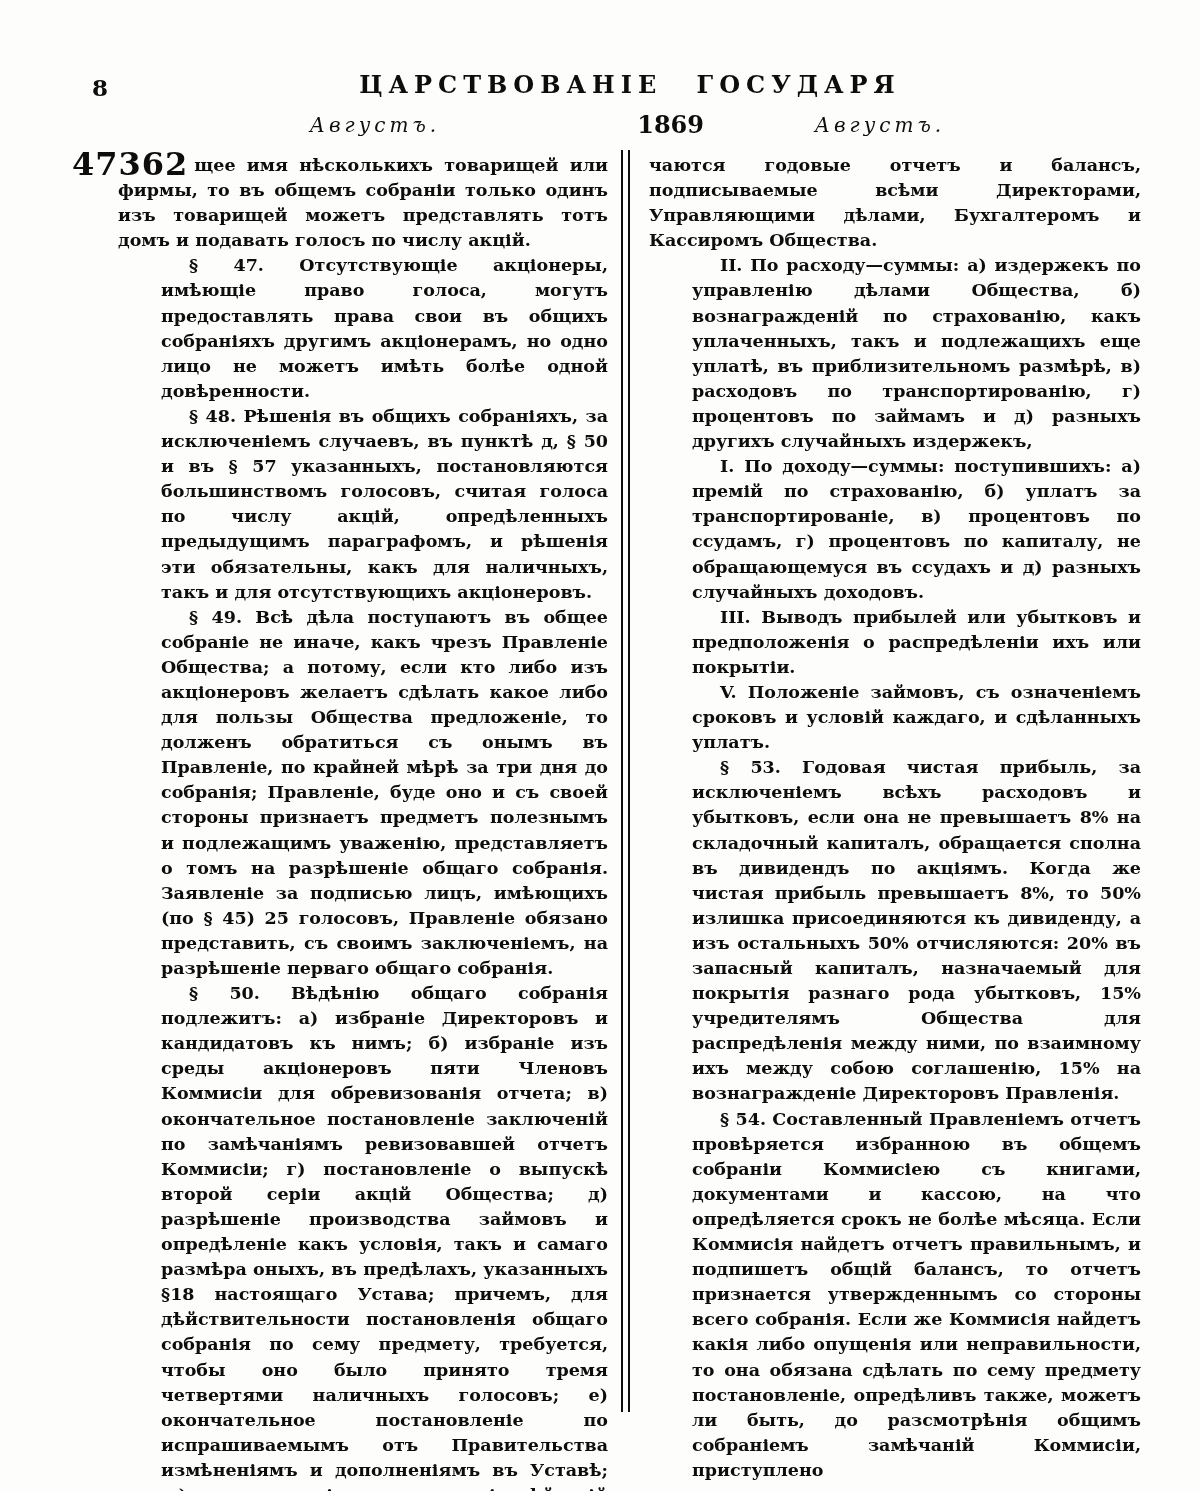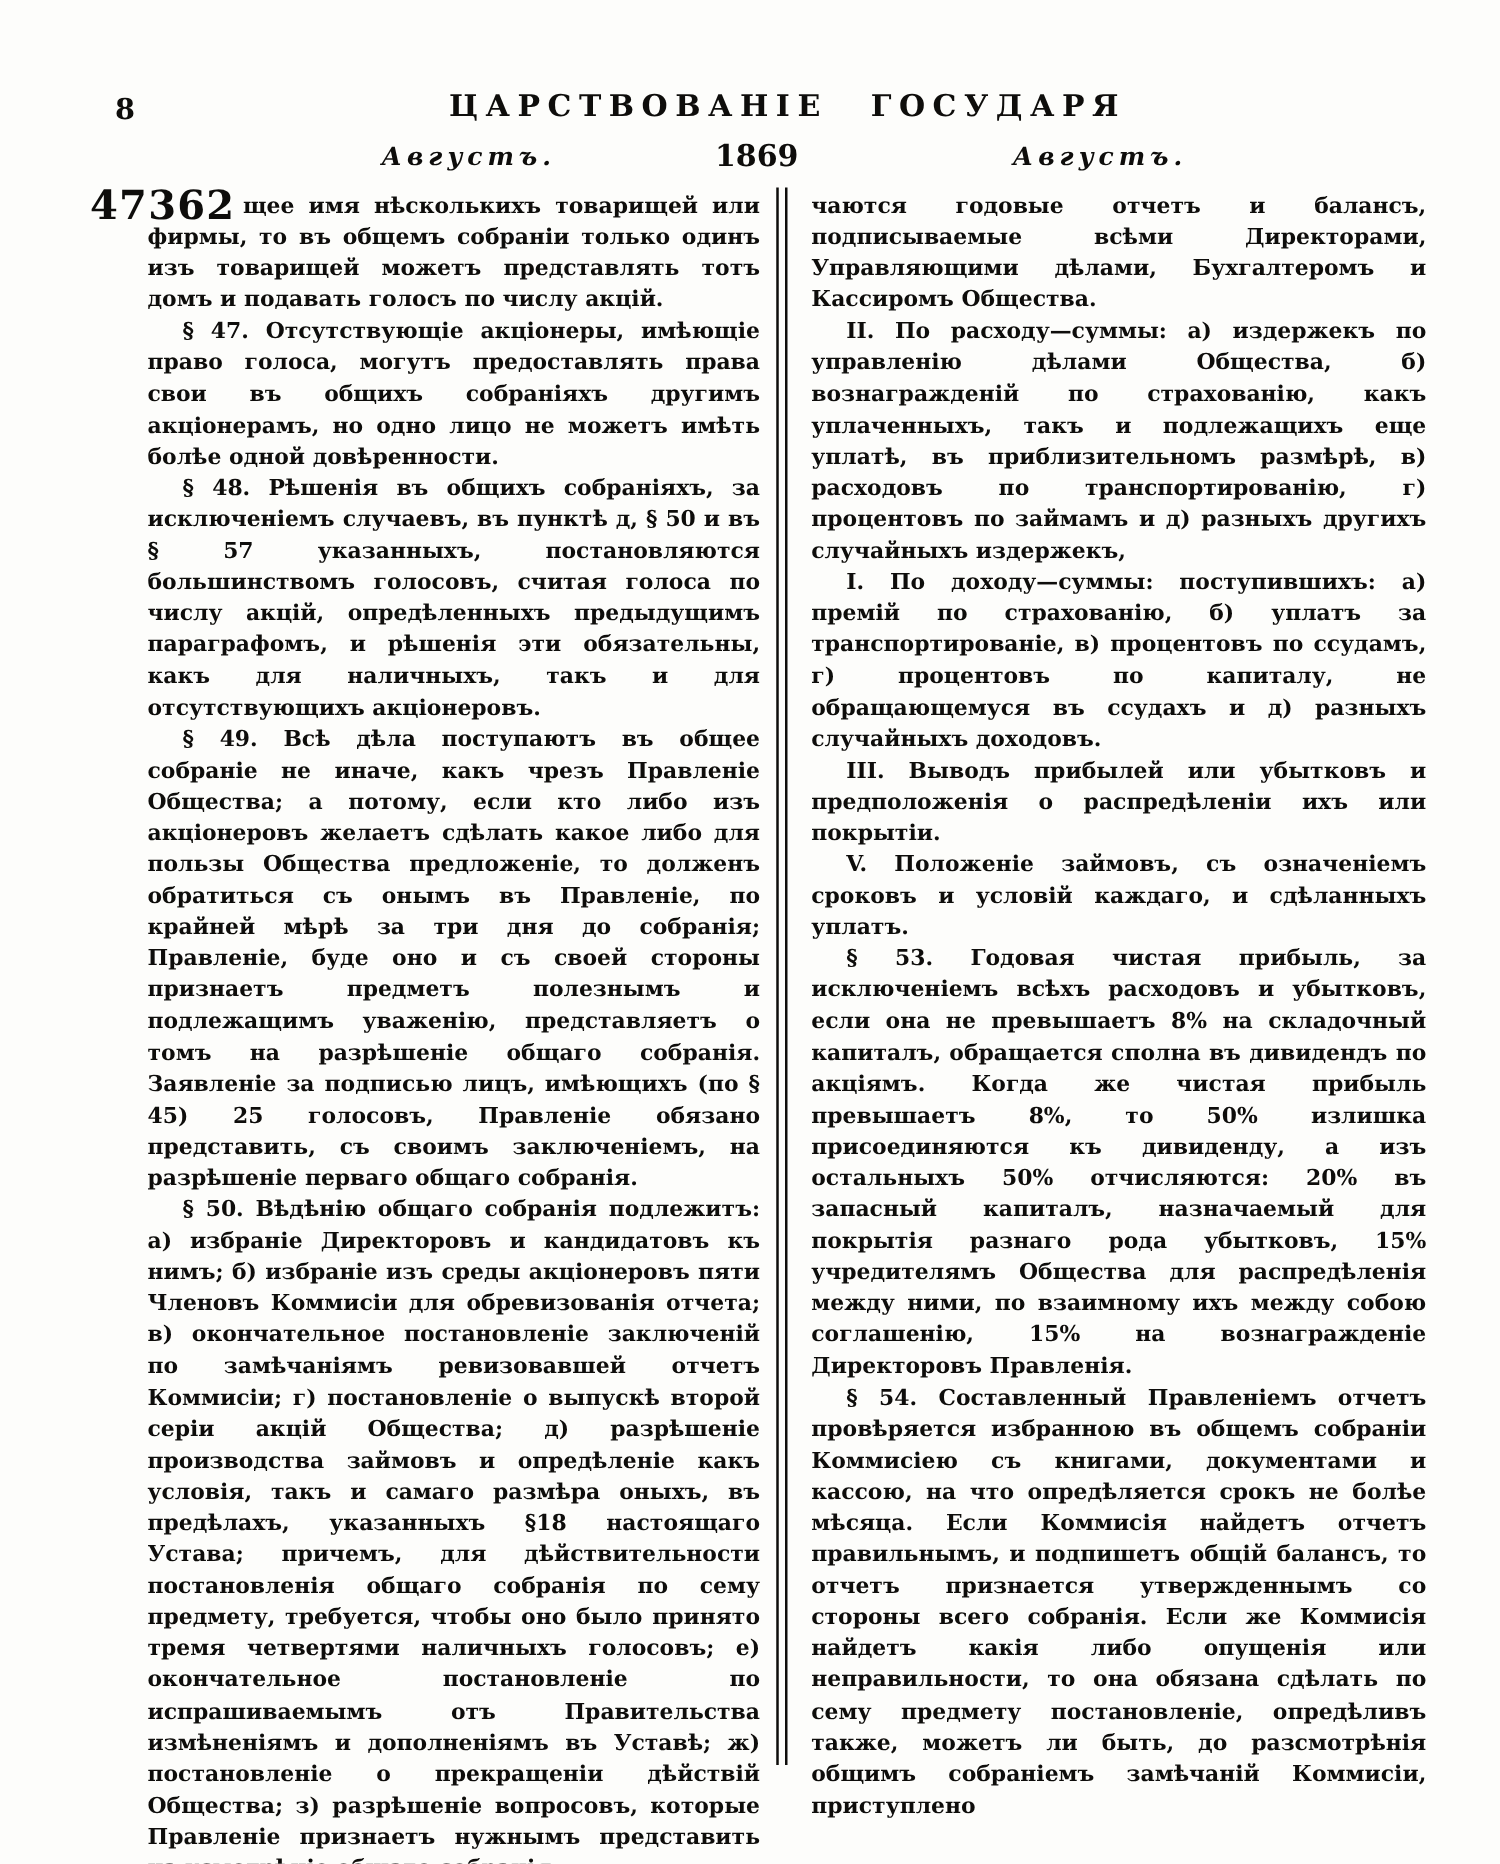--- a/index.html
+++ b/index.html
@@ -17,49 +17,49 @@
   }
   .running-title{
     position:absolute;left:120px;top:70px;width:1020px;
     text-align:center;
     font-size:24px;font-weight:bold;
     letter-spacing:6px;word-spacing:20px;
     white-space:nowrap;
   }
   .month{
     position:absolute;top:113px;
-    font-size:20px;font-style:italic;font-weight:bold;
+    font-size:20px;font-style:italic;font-weight:normal;
     letter-spacing:4px;text-align:center;
   }
   .month-left{left:260px;width:230px;}
   .month-right{left:765px;width:230px;}
   .year{
-    position:absolute;top:110px;left:572px;width:160px;
-    text-align:left;font-size:24px;font-weight:bold;
+    position:absolute;top:110px;left:544px;width:160px;
+    text-align:right;font-size:24px;font-weight:bold;
   }
   .col{
     position:absolute;top:153px;
     text-align:justify;
   }
   .col-left{left:118px;width:490px;}
   .col-right{left:649px;width:492px;}
   .divider{
     position:absolute;left:621px;top:150px;height:1262px;
     width:9px;box-sizing:border-box;
     border-left:2px solid #0e0d0b;
     border-right:2px solid #0e0d0b;
   }
   .blk{
     margin:0;
     font-size:17.5px;
     line-height:25.1px;
     font-weight:bold;
     text-align:justify;
   }
-  .blk.paragraph{text-indent:28px;}
+  .blk.paragraph{text-indent:28px;margin-left:43px;}
   .blk.continuation{text-indent:0;}
   .actno{
     float:left;
     font-size:32px;font-weight:900;
     line-height:23px;
     margin-left:-46px;
     margin-right:6px;
     letter-spacing:1px;
   }
 </style>

